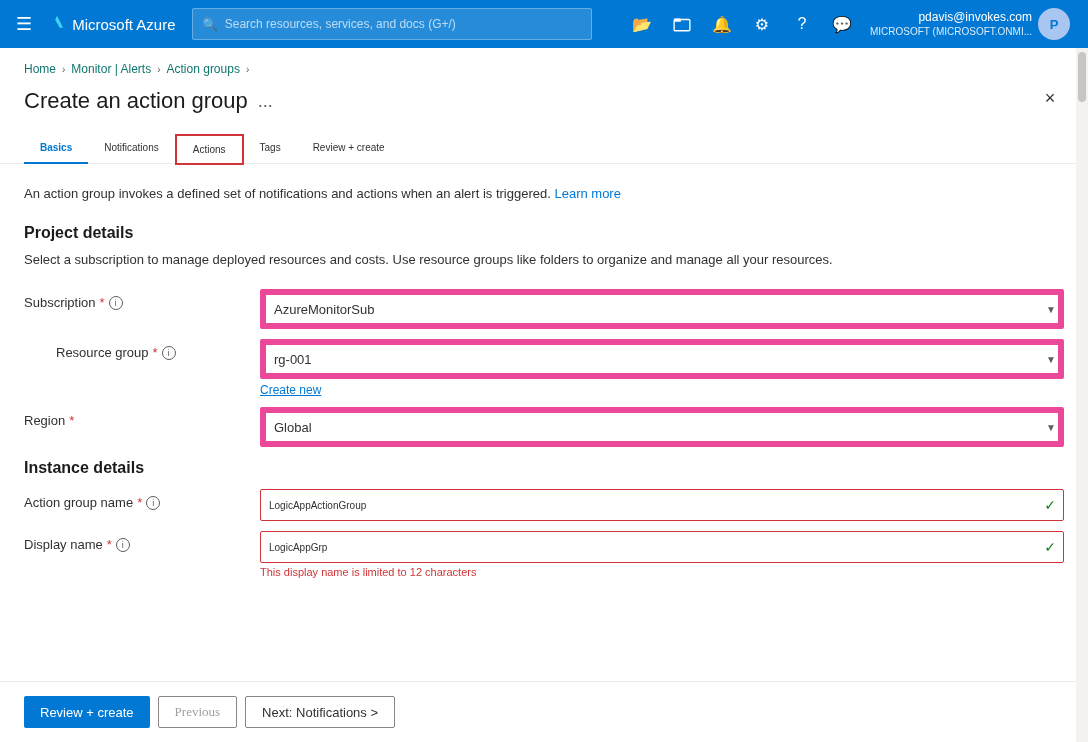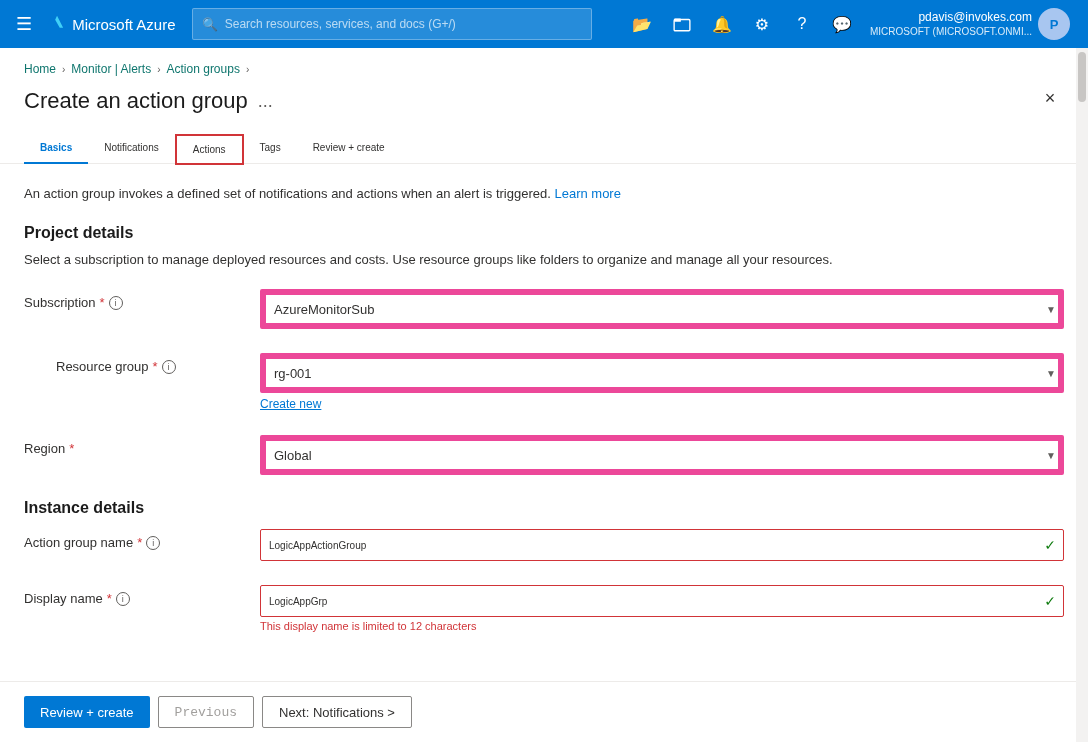--- a/index.html
+++ b/index.html
@@ -137,21 +137,21 @@
     .section-desc {
       font-size: 13px;
       color: #323130;
       margin-bottom: 20px;
       line-height: 1.5;
     }
 
     .form-row {
       display: flex;
       align-items: flex-start;
-      margin-bottom: 24px;
+      margin-bottom: 10px;
       gap: 16px;
     }
     .form-label-col {
       width: 220px;
       min-width: 220px;
       display: flex;
       align-items: center;
       gap: 4px;
       padding-top: 6px;
       font-size: 13px;
@@ -260,21 +260,21 @@
     }
     .btn-secondary {
       height: 32px;
       padding: 0 16px;
       background: white;
       color: #323130;
       border: 1px solid #8a8886;
       border-radius: 2px;
       font-size: 13px;
       cursor: pointer;
-      font-family: Liberation Mono, monospace;
+      font-family: Liberation Serif, serif;
     }
     .btn-secondary:disabled { color: #a19f9d; cursor: not-allowed; }
     .btn-outlined {
       height: 32px;
       padding: 0 16px;
       background: white;
       color: #323130;
       border: 1px solid #8a8886;
       border-radius: 2px;
       font-size: 13px;

